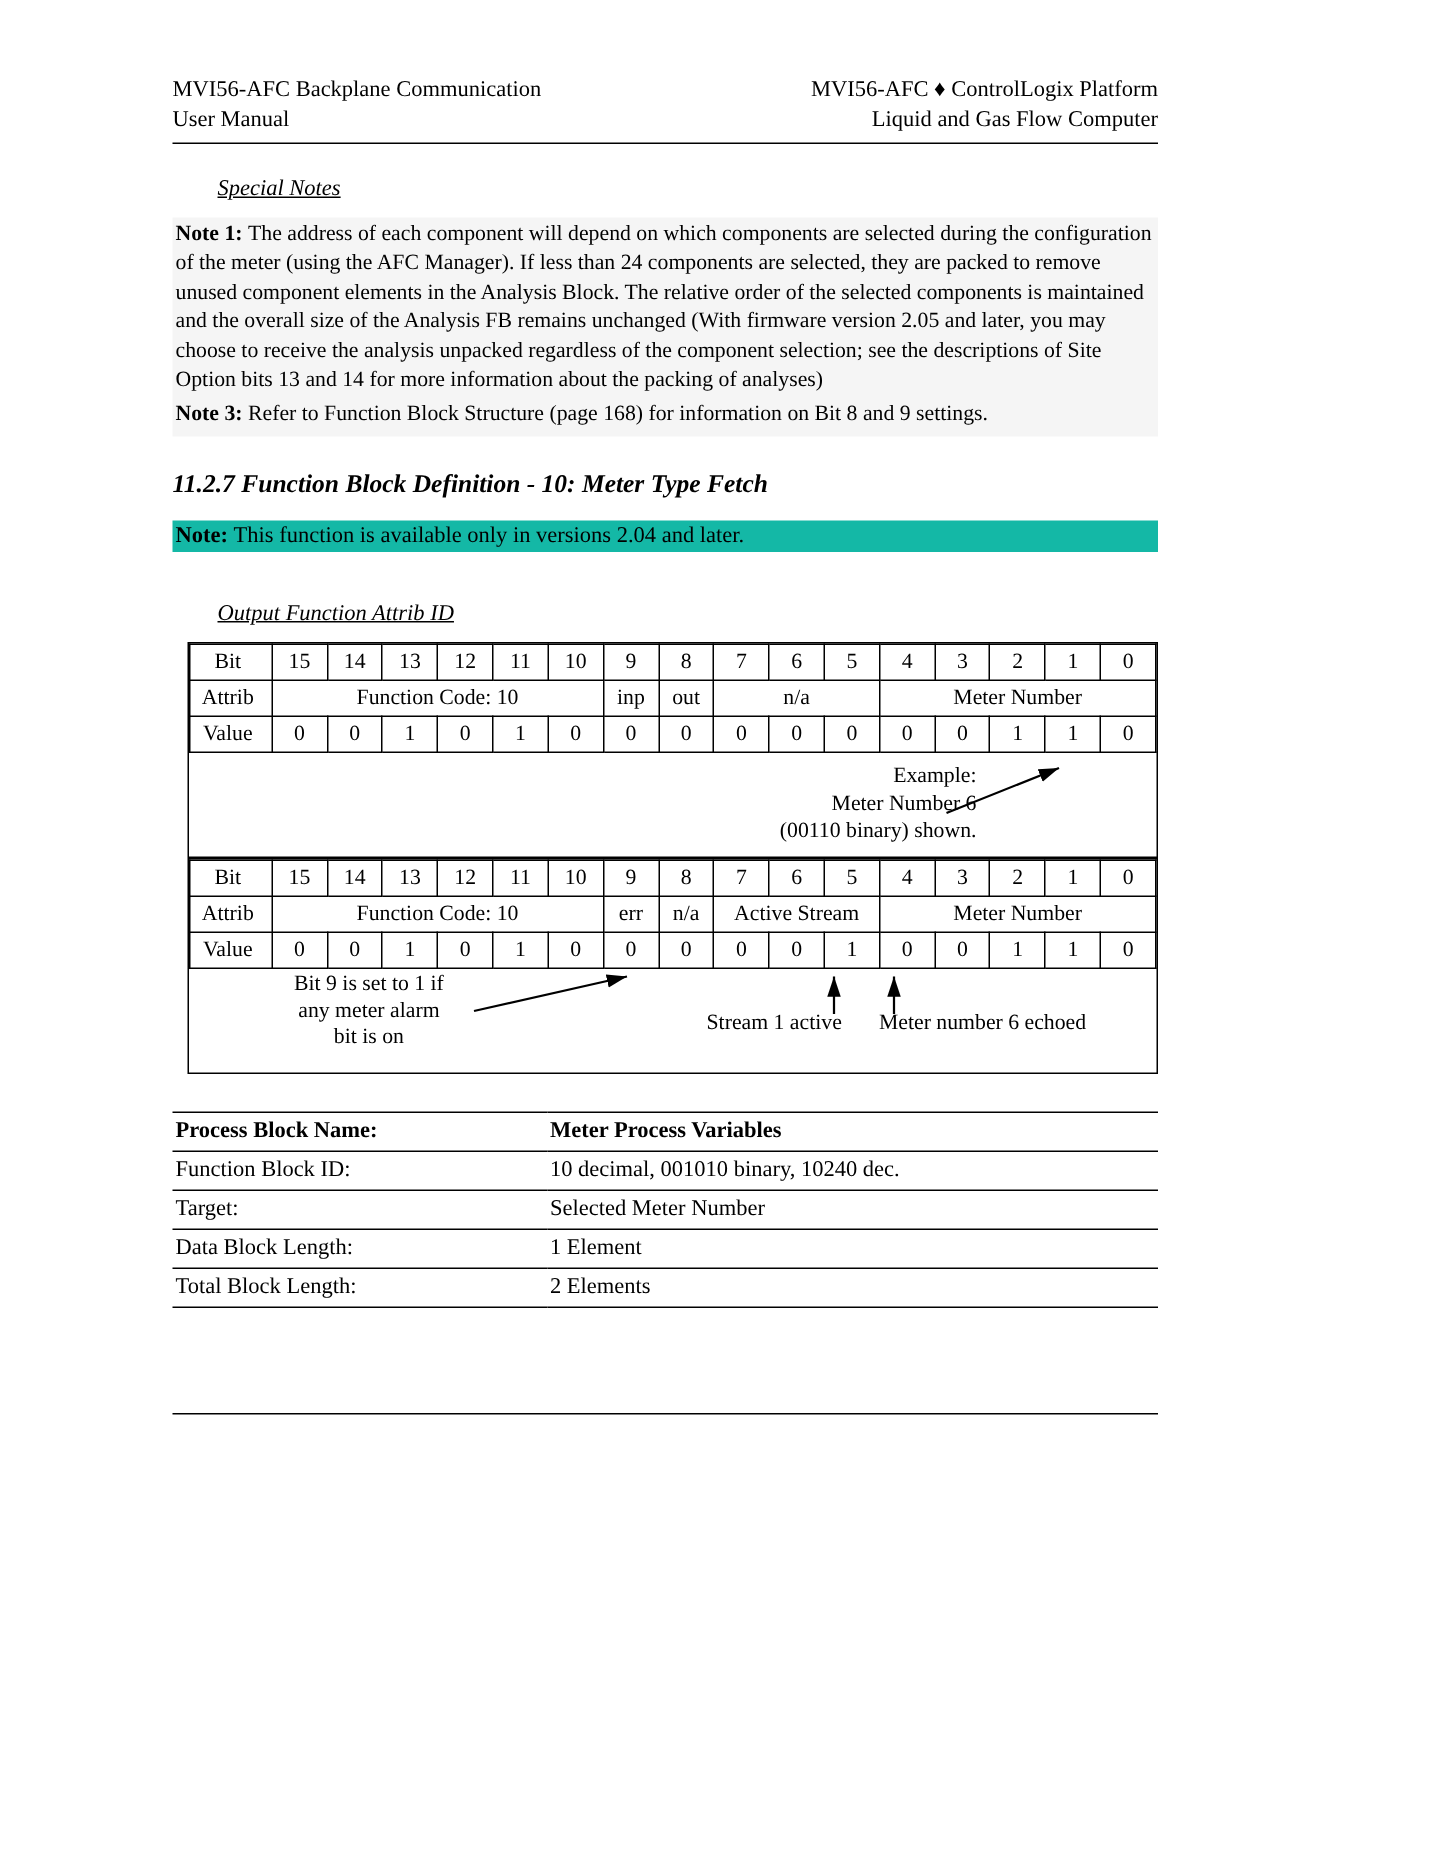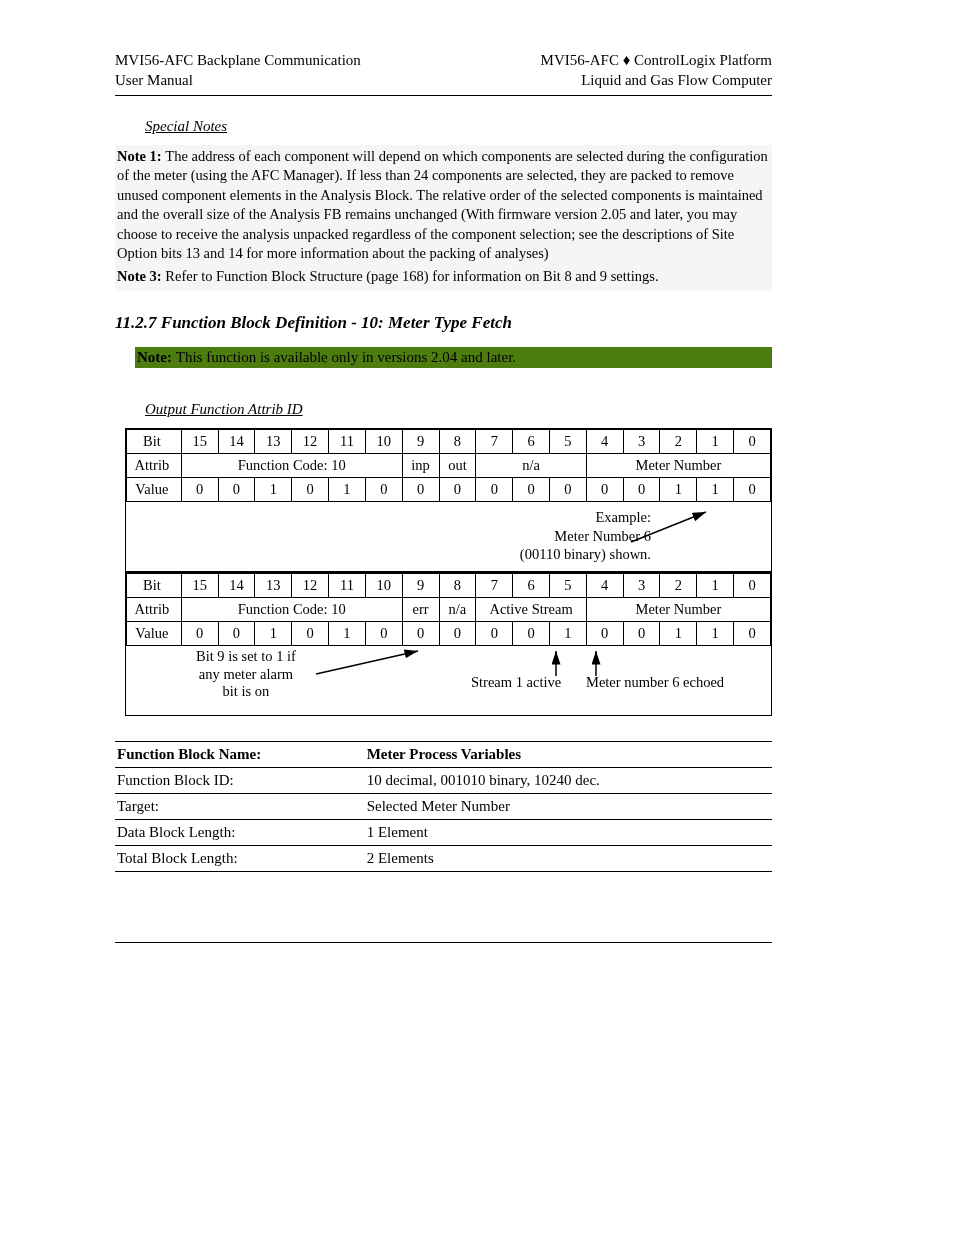--- a/index.html
+++ b/index.html
@@ -44,25 +44,24 @@
     padding: 2px 2px;
   }
   .notes-block p { margin: 0 0 3px 0; }
   .section-heading {
     font-style: italic;
     font-weight: bold;
     font-size: 17px;
     margin: 22px 0 14px 0;
   }
   .note-2-04 {
-    background: #4d7c0f;
+    background: #14b8a6;
     font-size: 15px;
     padding: 2px 2px;
     margin-bottom: 25px;
-    margin-left: 20px;
   }
   .sub-heading {
     font-style: italic;
     text-decoration: underline;
     margin: 8px 0 10px 0;
     display: inline-block;
   }
   
   .bit-wrap {
     margin-left: 10px;
@@ -330,21 +329,21 @@
         <span>bit is on</span>
       </div>
       <span class="mid-note">Stream 1 active</span>
       <span class="right-note">Meter number 6 echoed</span>
     </div>
   </div>
 
   <table class="info">
     <tbody>
         <tr>
-      <td>Function Block Name:</td>
+      <td>Process Block Name:</td>
       <td>Meter Process Variables</td>
     </tr>
     <tr>
       <td>Function Block ID:</td>
       <td>10 decimal, 001010 binary, 10240 dec.</td>
     </tr>
     <tr>
       <td>Target:</td>
       <td>Selected Meter Number</td>
     </tr>

